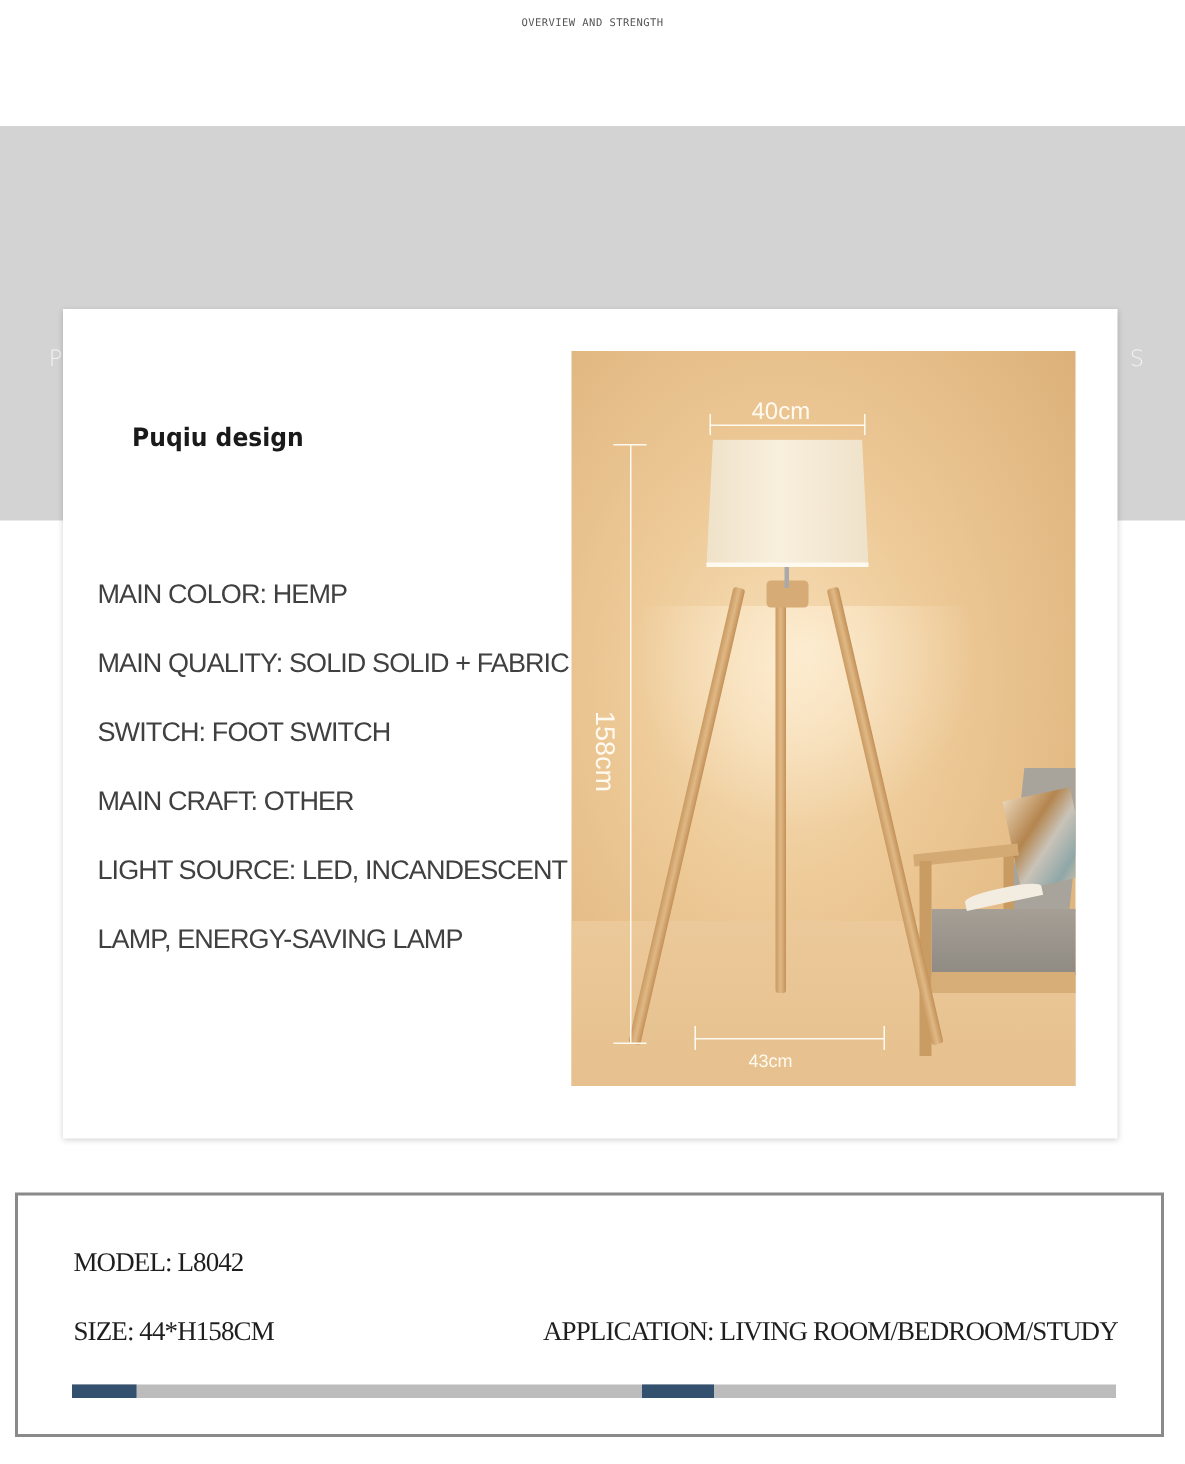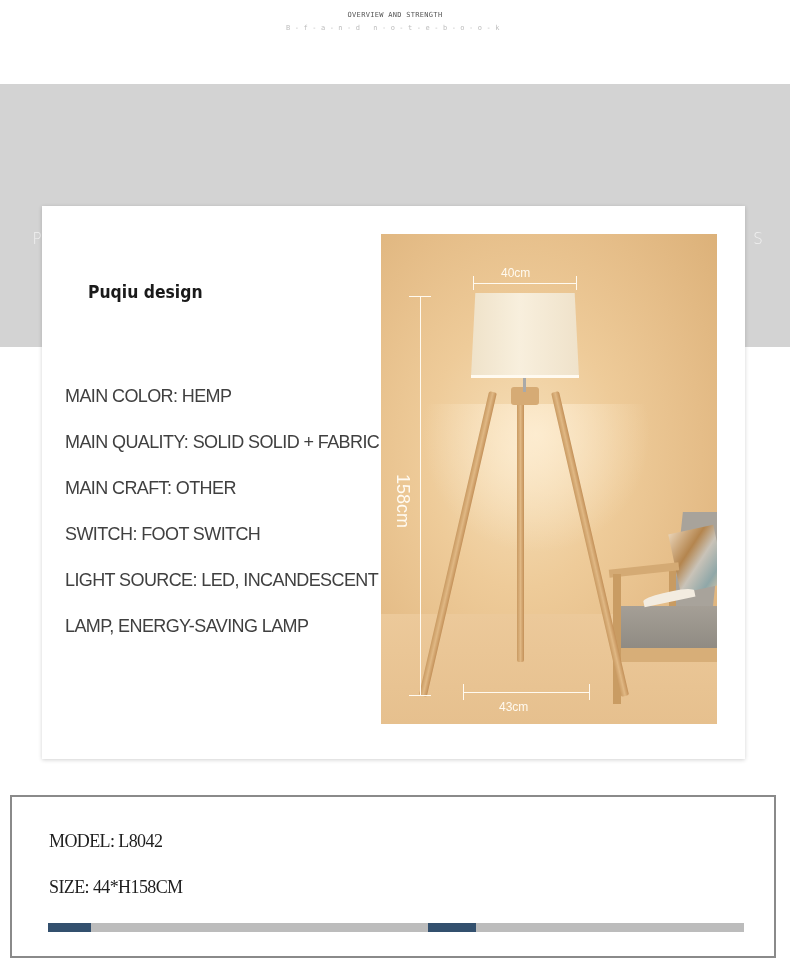--- a/index.html
+++ b/index.html
@@ -76,41 +76,40 @@
     transform: rotate(-12deg); }
   .arm { position: absolute; left: 228px; top: 332px; width: 70px; height: 8px; background: #d4aa74; transform: rotate(-6deg); }
   .arm-post { position: absolute; left: 232px; top: 340px; width: 8px; height: 130px; background: #c99c63; }
   .arm-post2 { position: absolute; left: 288px; top: 330px; width: 7px; height: 70px; background: #c89b62; }
   .seat { position: absolute; left: 240px; top: 372px; width: 100px; height: 44px; background: linear-gradient(#a59f96, #8f8a82); }
   .seat-rail { position: absolute; left: 240px; top: 414px; width: 100px; height: 14px; background: #d7ae78; }
   .book { position: absolute; left: 262px; top: 358px; width: 52px; height: 10px; background: #f3ece0; transform: rotate(-12deg); border-radius: 40% 40% 0 0; }
 
   .dim-line { position: absolute; background: #fffaf0; }
   .dim-label {
-    position: absolute; color: #fffaf0; font-family: "Liberation Sans", sans-serif; font-size: 12px;
+    position: absolute; color: #fffaf0; font-family: "Liberation Sans", sans-serif; font-size: 16px;
   }
   .dim-label-vert { transform: rotate(90deg); transform-origin: left top; font-size: 18px; }
 
   .bottom-box {
     position: absolute; left: 10px; top: 795px; width: 762px; height: 159px;
     border: 2px solid #8a8a8a; background: #fff;
   }
   .bb-text {
     position: absolute; font-family: Liberation Serif, serif; font-size: 18px; color: #1e1e1e;
     letter-spacing: -0.6px; white-space: nowrap;
   }
   .bar-track { position: absolute; left: 36px; top: 126px; width: 696px; height: 9px; background: #bcbcbc; }
   .bar-seg { position: absolute; top: 0; height: 9px; background: #33506e; }
 </style>
 </head>
 <body>
 
 <div class="top-header">
   <div class="top-title">OVERVIEW AND STRENGTH</div>
-  <div class="top-sub">B-f-a-n-d n-o-t-e-b-o-o-k</div>
 </div>
 
 <div class="gray-band">
   <div class="param-letters">
     <span>P</span>
     <span>A</span>
     <span>R</span>
     <span>A</span>
     <span>A</span>
     <span>M</span>
@@ -121,22 +120,22 @@
     <span>S</span>
   </div>
 </div>
 
 <div class="card">
   <div class="brand">Puqiu design</div>
 
   <div class="spec-list">
     <div class="spec-line">MAIN COLOR: HEMP</div>
     <div class="spec-line">MAIN QUALITY: SOLID SOLID + FABRIC</div>
+    <div class="spec-line">SWITCH: FOOT SWITCH</div>
     <div class="spec-line">MAIN CRAFT: OTHER</div>
-    <div class="spec-line">SWITCH: FOOT SWITCH</div>
     <div class="spec-line">LIGHT SOURCE: LED, INCANDESCENT</div>
     <div class="spec-line">LAMP, ENERGY-SAVING LAMP</div>
   </div>
 
   <div class="photo">
     <div class="wall-glow"></div>
     <div class="floor"></div>
 
     <div class="chair-back"></div>
     <div class="pillow"></div>
@@ -168,17 +167,18 @@
     <div class="dim-line" style="left:82px; top:458px; width:127px; height:1px;"></div>
     <div class="dim-line" style="left:82px; top:450px; width:1px; height:16px;"></div>
     <div class="dim-line" style="left:208px; top:450px; width:1px; height:16px;"></div>
     <div class="dim-label" style="left:118px; top:466px; font-size:12px;">43cm</div>
   </div>
 </div>
 
 <div class="bottom-box">
   <div class="bb-text" style="left:37px; top:34px;">MODEL: L8042</div>
   <div class="bb-text" style="left:37px; top:80px;">SIZE: 44*H158CM</div>
+  <div class="bb-text" style="left:350px; top:80px;">APPLICATION: LIVING ROOM/BEDROOM/STUDY</div>
   <div class="bar-track">
     <div class="bar-seg" style="left:0; width:43px;"></div>
     <div class="bar-seg" style="left:380px; width:48px;"></div>
   </div>
 </div>
 
 </body></html>

